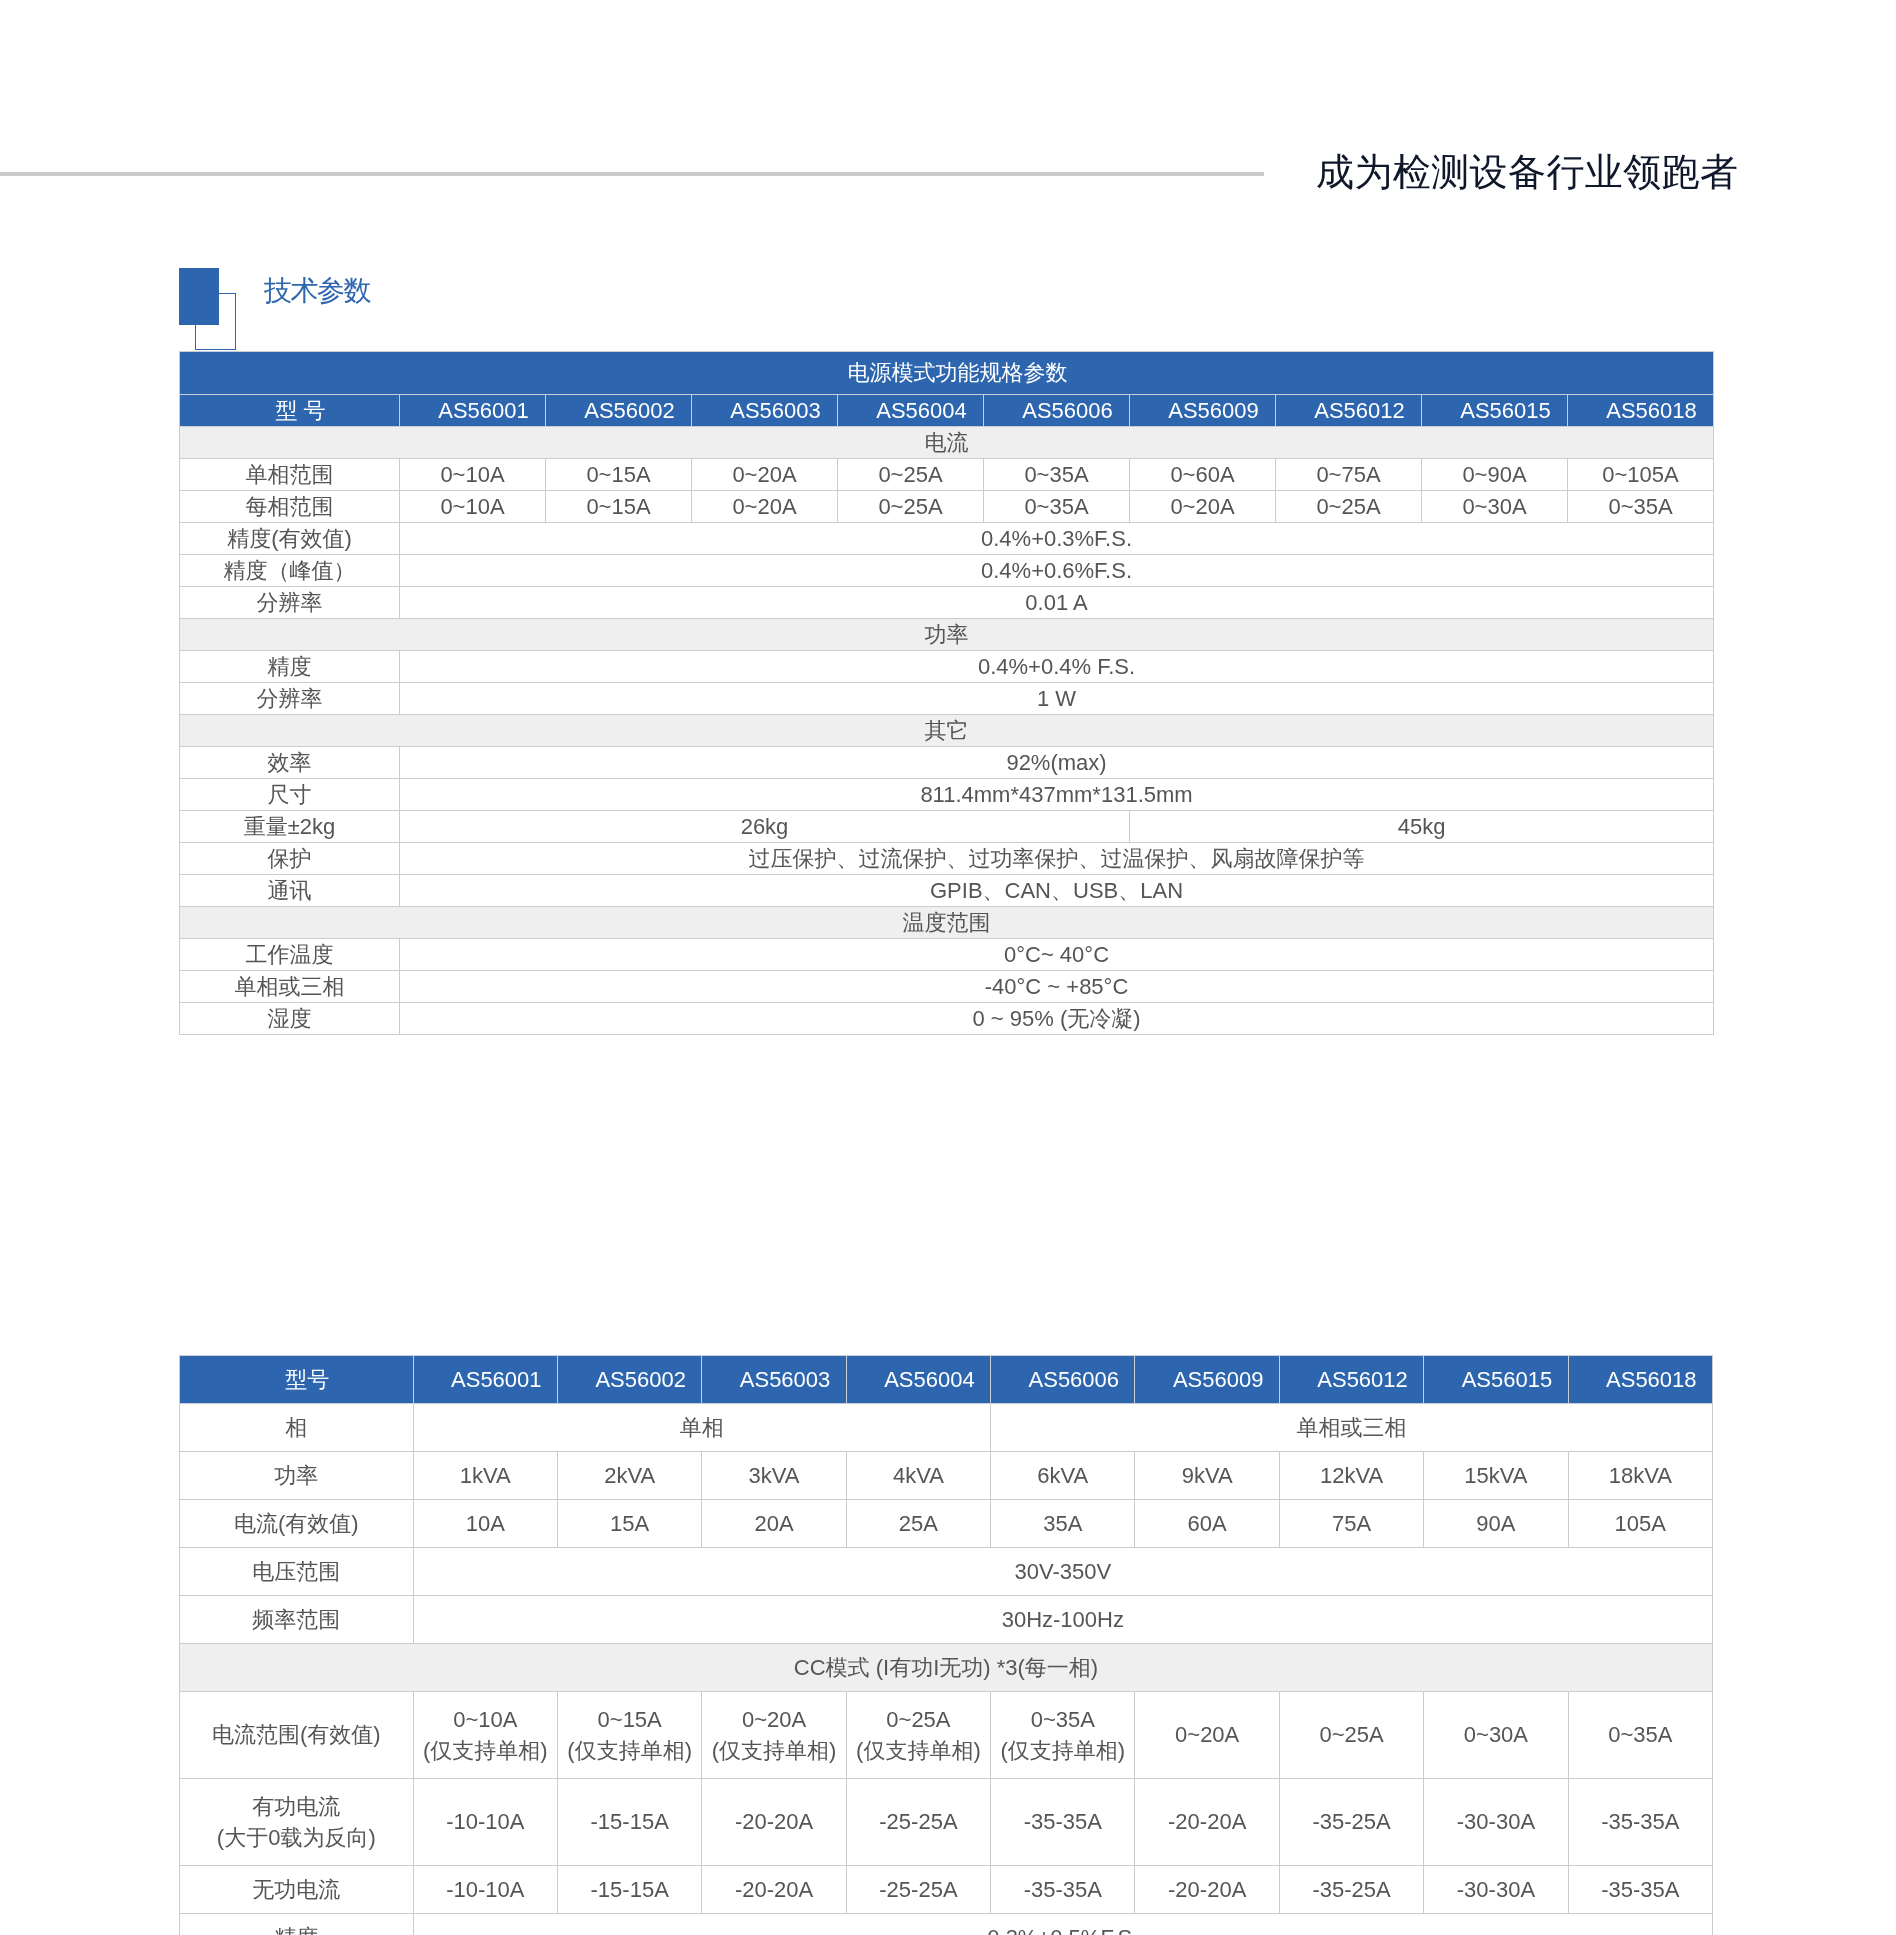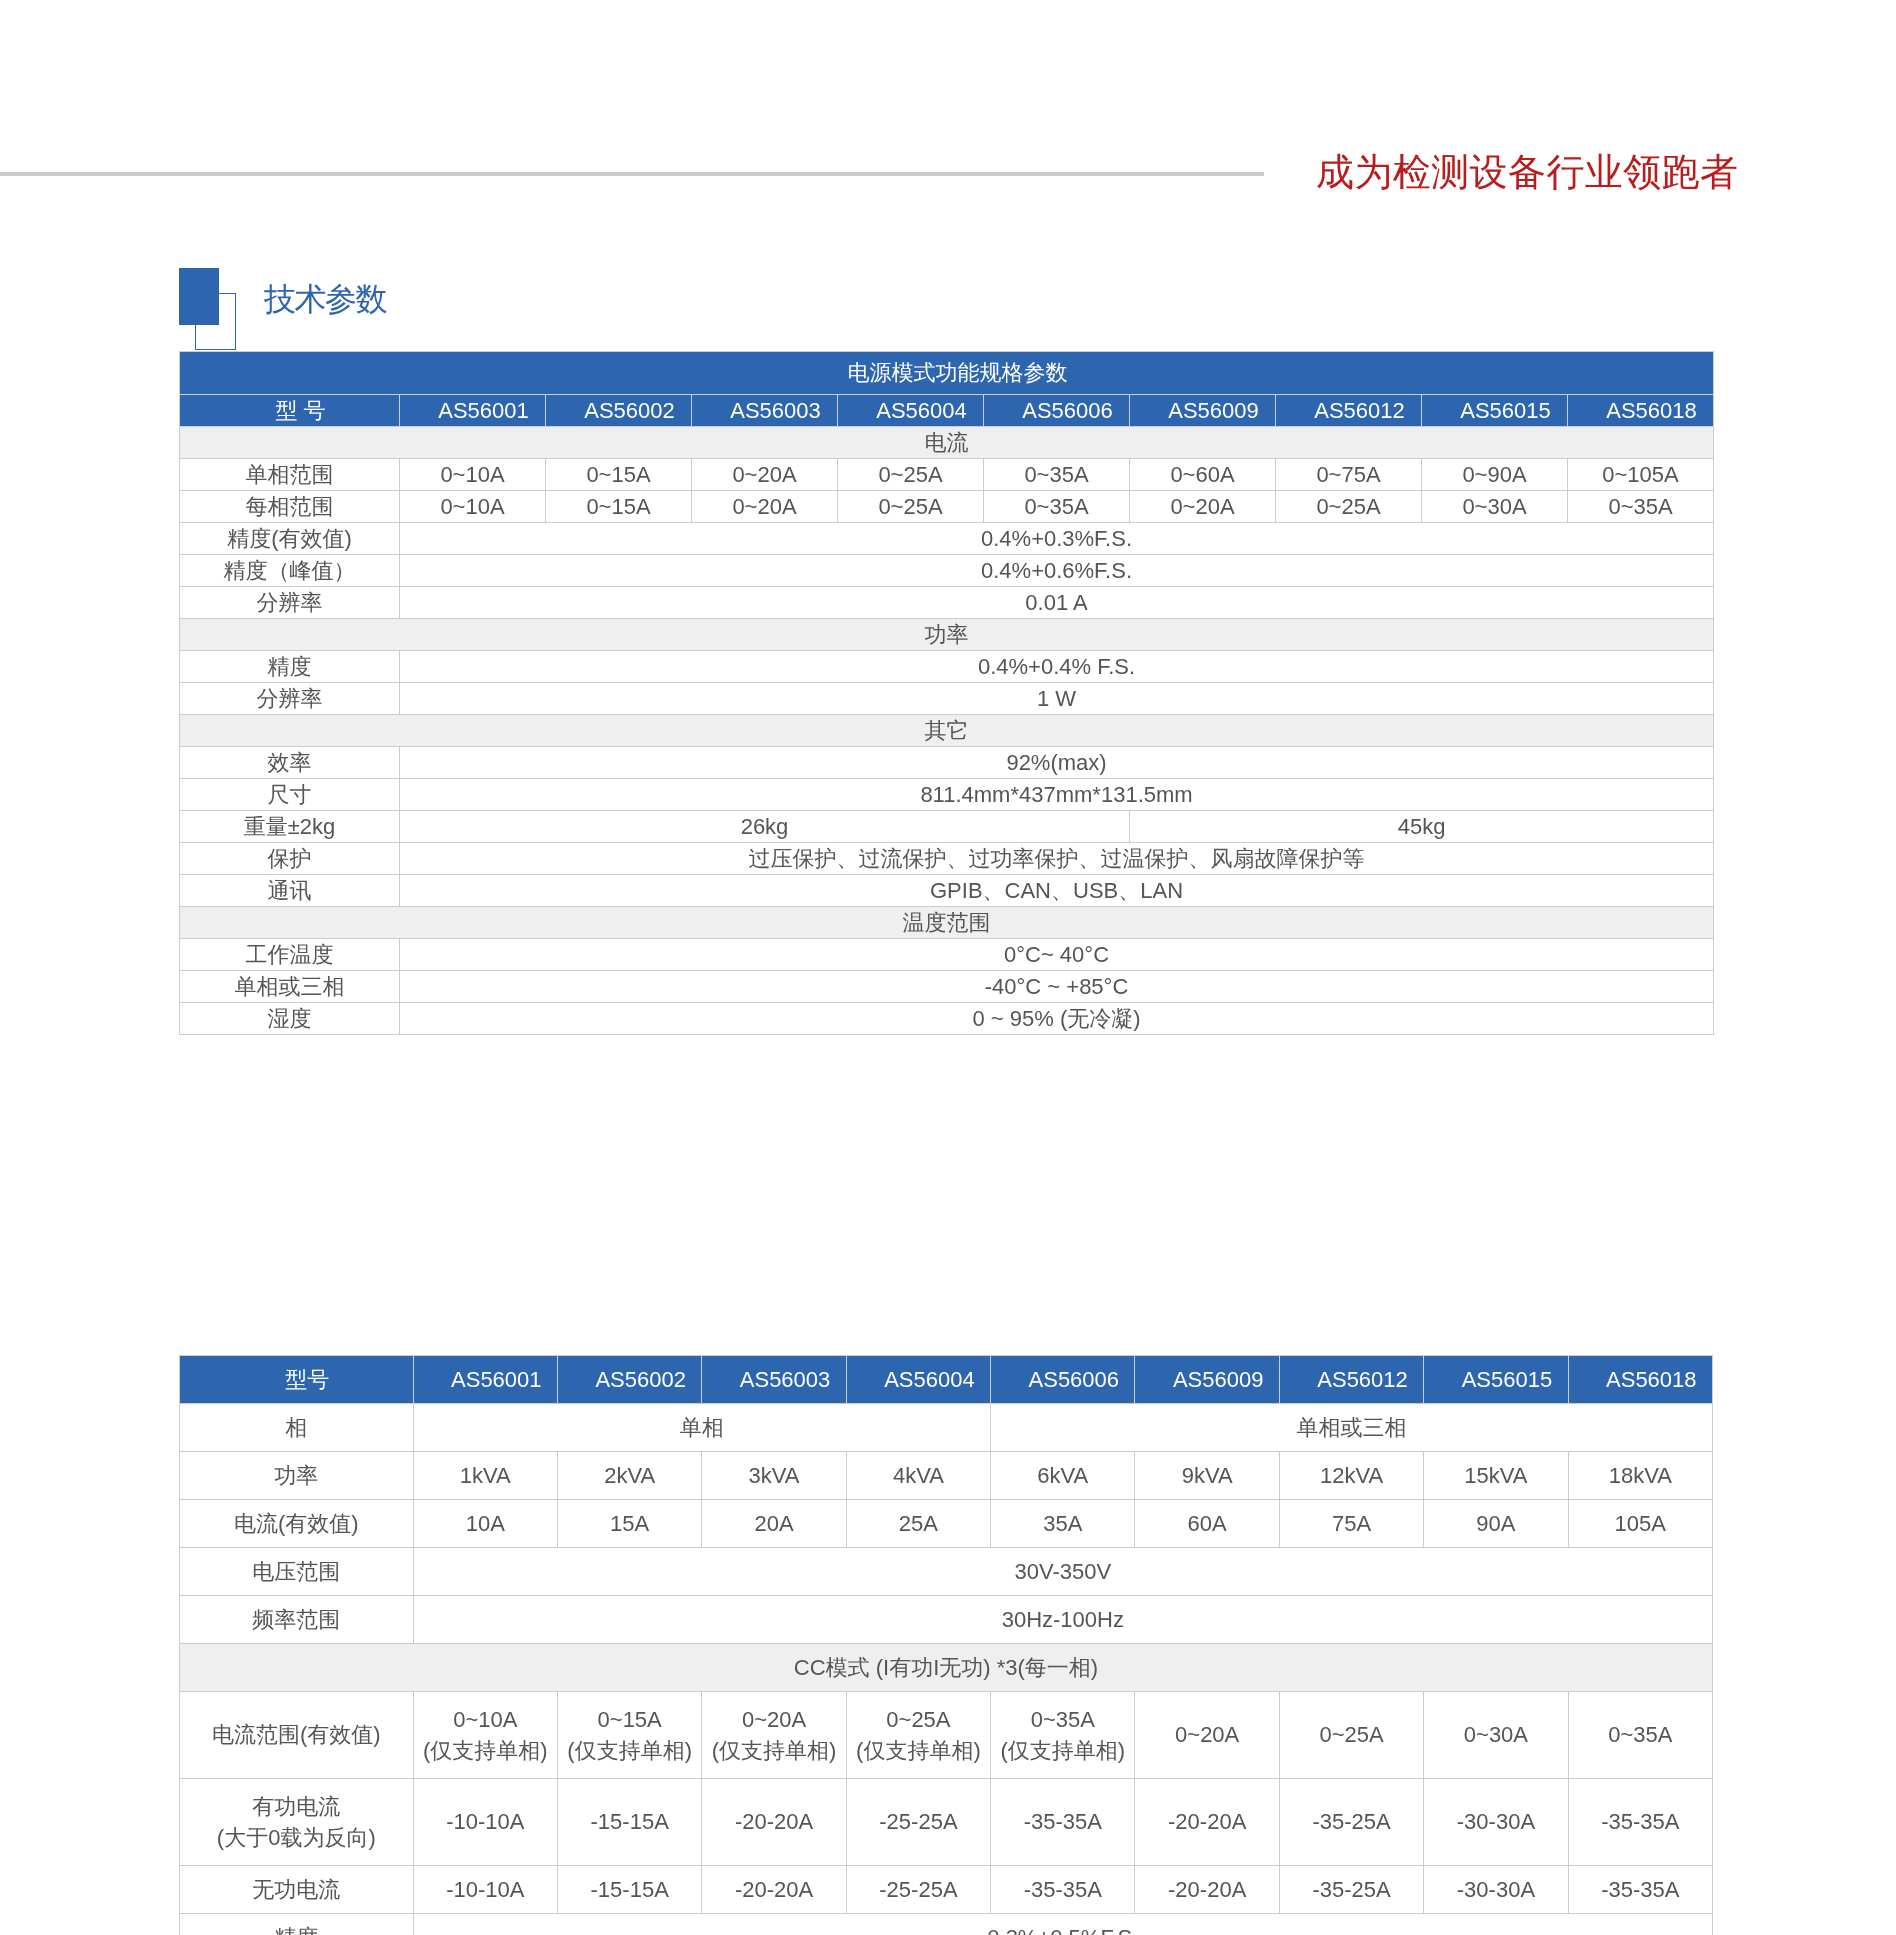--- a/index.html
+++ b/index.html
@@ -3,25 +3,25 @@
 <meta charset="utf-8">
 <style>
   html, body { margin: 0; padding: 0; }
   body {
     width: 1896px; height: 2555px; position: relative; overflow: hidden;
     background: #ffffff;
     font-family: "Liberation Sans", "DejaVu Sans", sans-serif;
     color: #555555;
   }
   .header-line { position: absolute; left: 0; top: 172px; width: 1264px; height: 4.3px; background: #cacaca; }
-  .tagline { position: absolute; left: 1316px; top: 153px; font-size: 38px; line-height: 39px; color: #b91c1c; letter-spacing: 0.4px; white-space: nowrap; }
+  .tagline { position: absolute; left: 1316px; top: 153px; font-size: 38px; line-height: 39px; color: #0f172a; letter-spacing: 0.4px; white-space: nowrap; }
 
   .icon-outline { position: absolute; left: 195px; top: 293px; width: 41px; height: 57px; box-sizing: border-box; border: 1.9px solid #2d66ae; background: #fff; }
   .icon-fill { position: absolute; left: 179px; top: 268px; width: 40px; height: 57px; background: #2d66ae; }
-  .section-title { position: absolute; left: 264px; top: 276px; font-size: 32px; line-height: 46px; color: #2d66ae; white-space: nowrap; letter-spacing: -1.5px; }
+  .section-title { position: absolute; left: 264px; top: 268px; font-size: 28px; line-height: 46px; color: #2d66ae; white-space: nowrap; letter-spacing: -1.5px; }
 
   table.spec {
     position: absolute; border-collapse: collapse; table-layout: fixed;
     border: 1.9px solid #cccccc;
   }
   table.spec td {
     border: 1.9px solid #cccccc; padding: 0; text-align: center; vertical-align: middle;
     font-size: 22px; line-height: 1.25; color: #555555; white-space: nowrap; overflow: hidden;
   }
   #t1 tr { height: 32px; }

